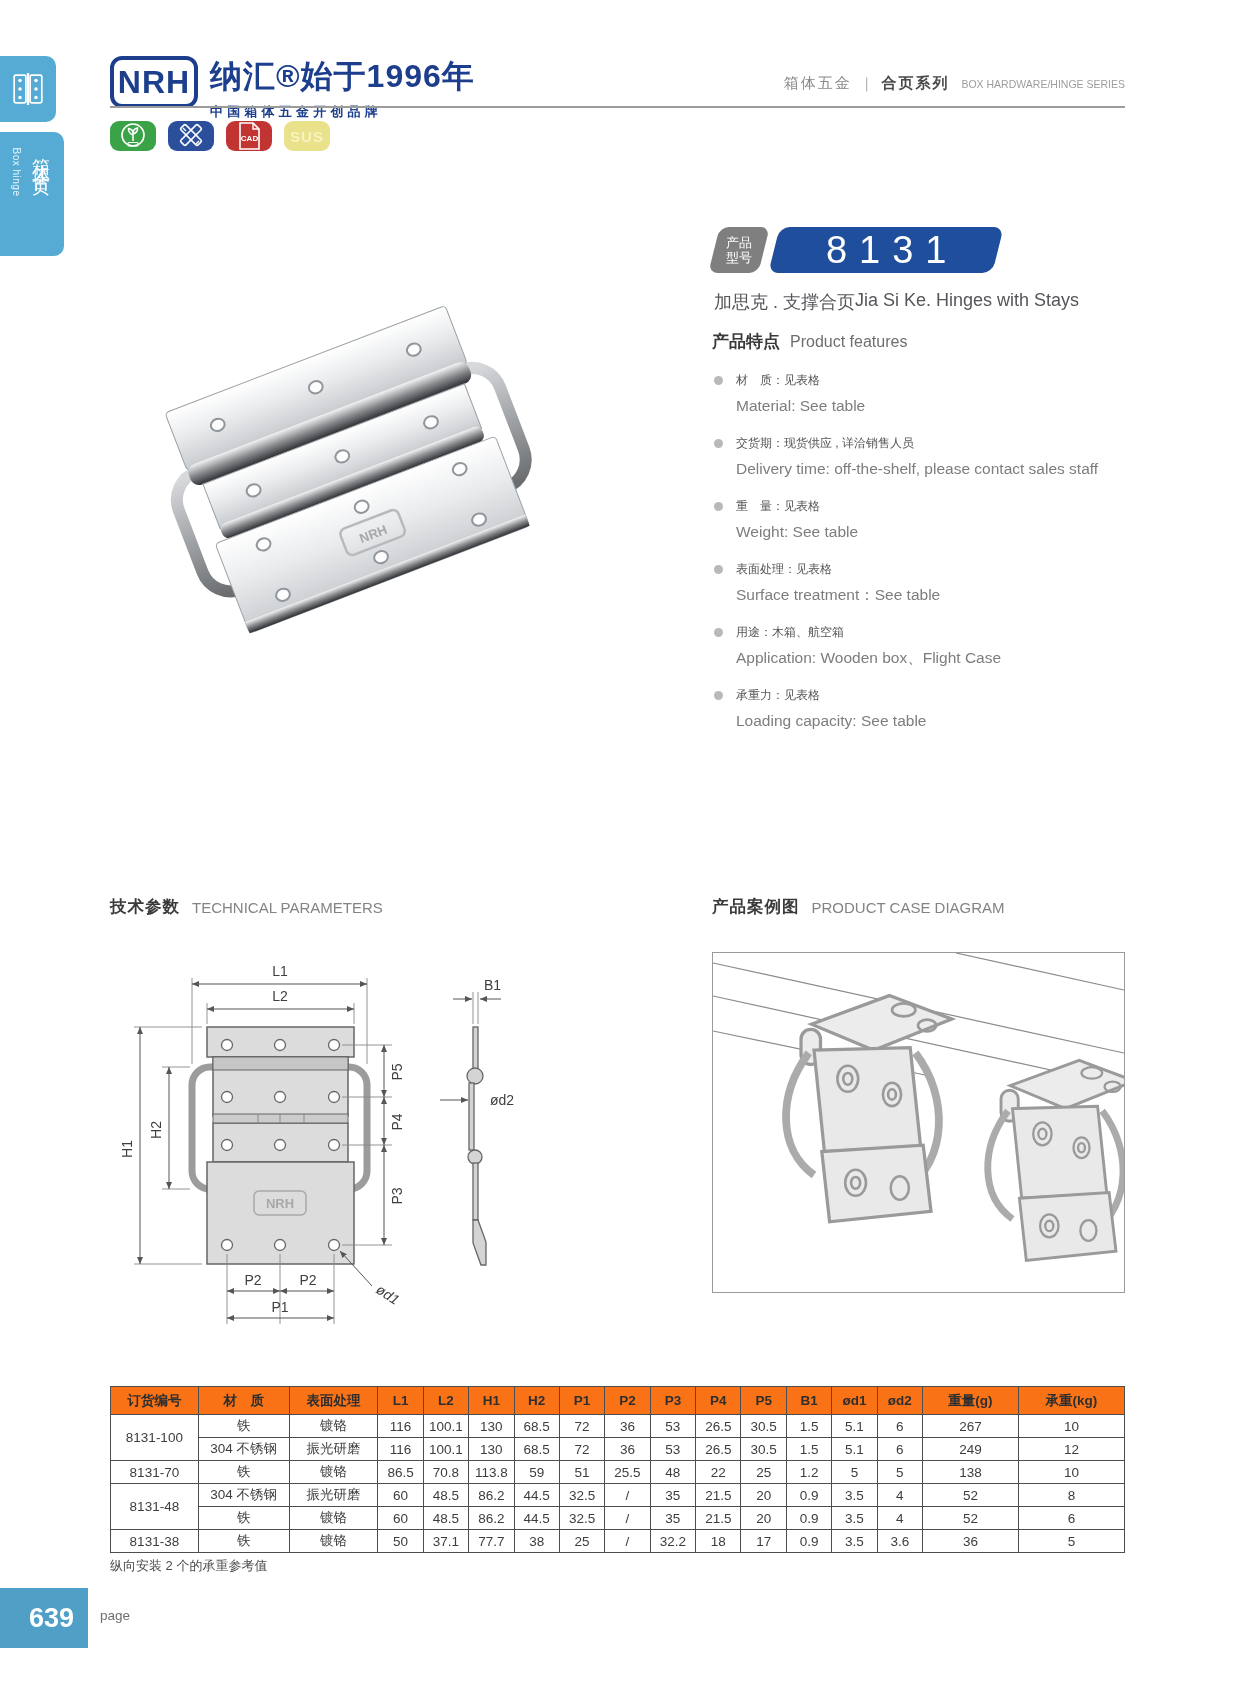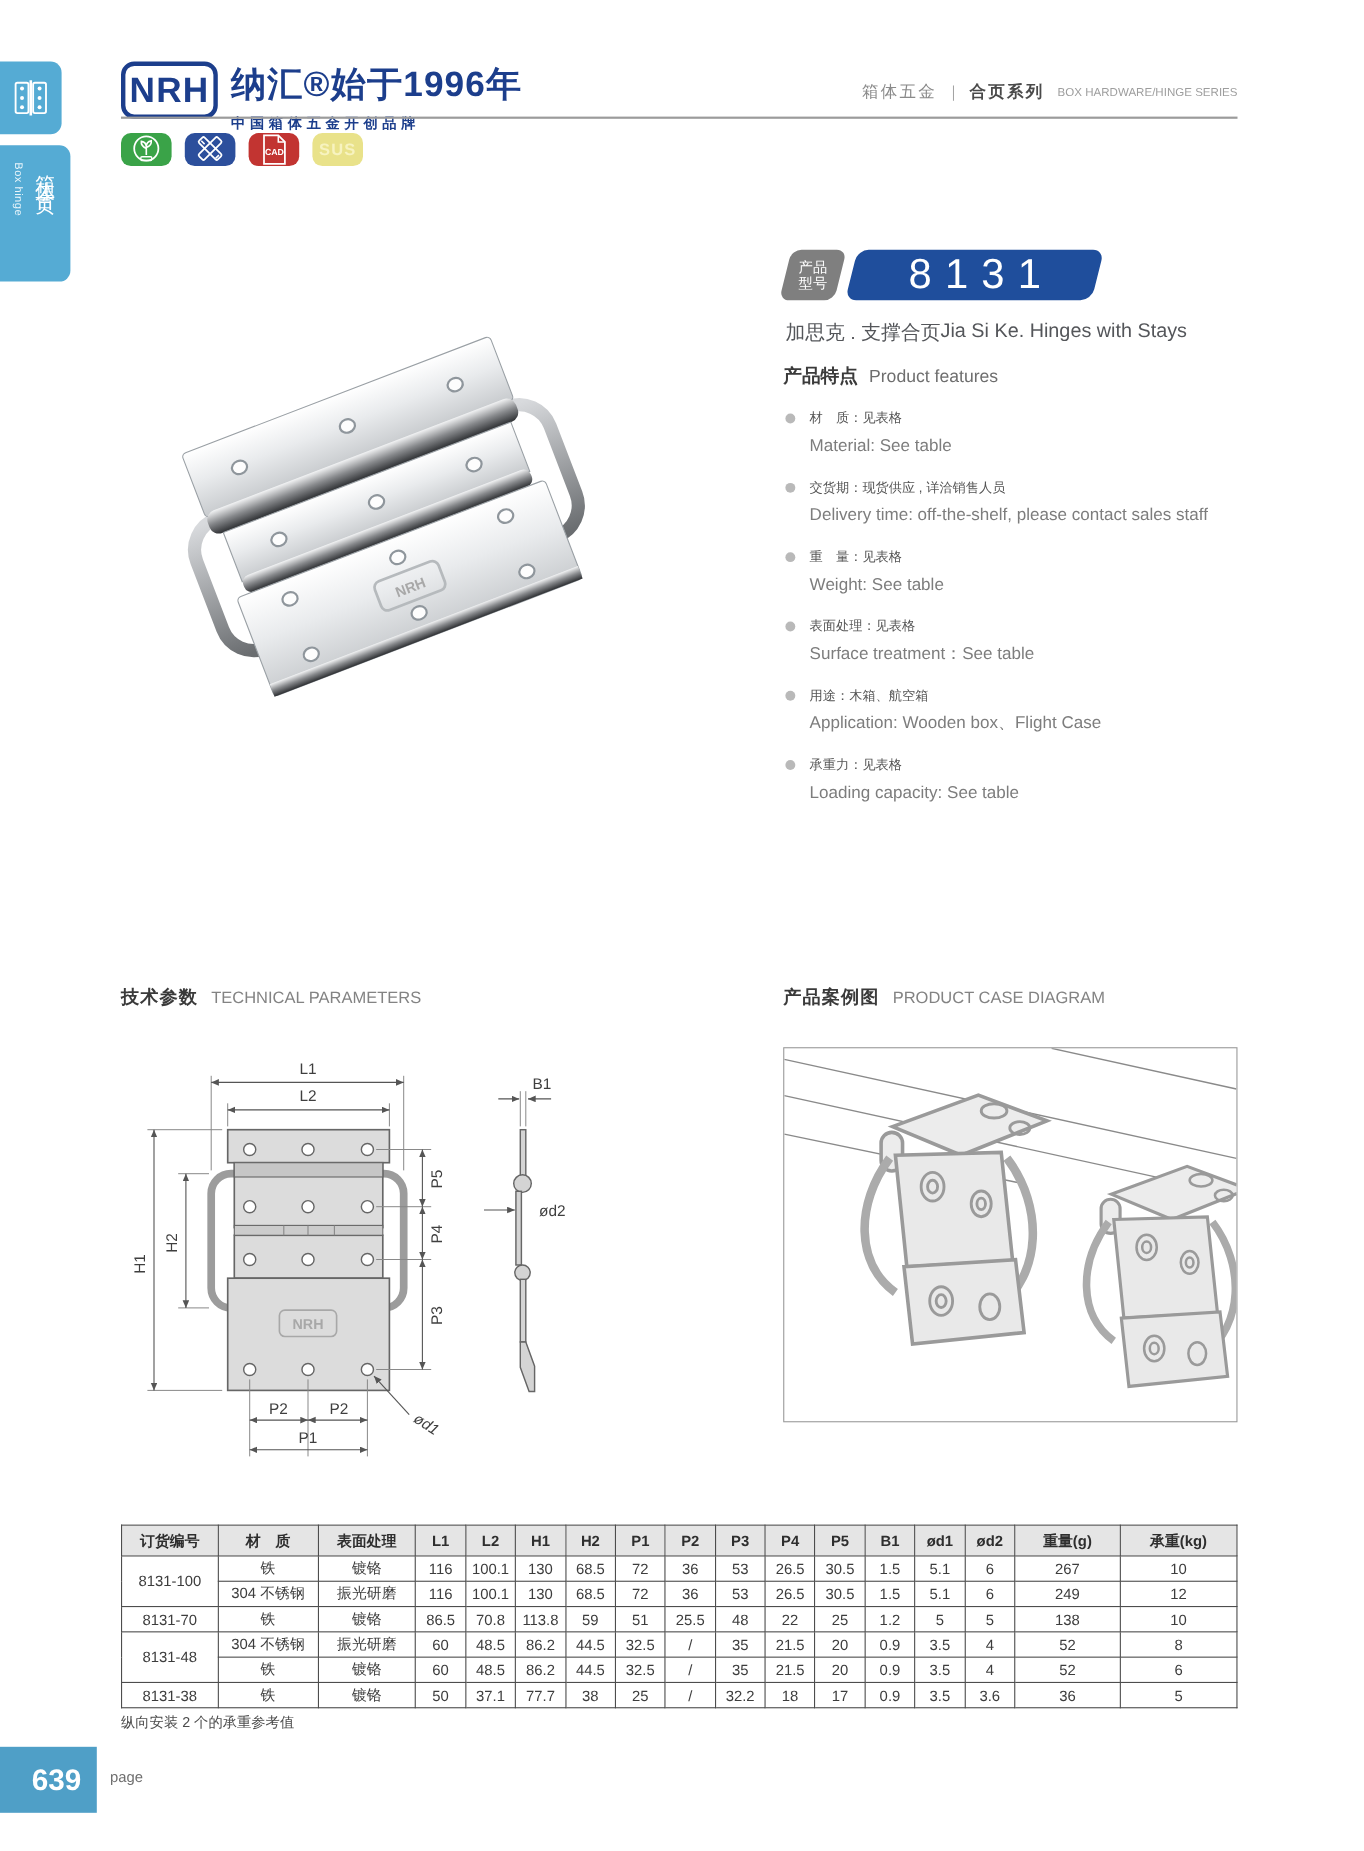--- a/index.html
+++ b/index.html
@@ -61,21 +61,21 @@
   .drawing{position:absolute;left:112px;top:944px;width:524px;height:390px}
   .case-box{position:absolute;left:712px;top:952px;width:413px;height:341px;border:1px solid #9a9a9a}
   svg{display:block}
   .dlab{font-size:14px;fill:#3f3f3f}
   .emboss-t{font-size:13px;fill:#a8a8a8;font-weight:bold}
 
   
   .spec{position:absolute;left:110px;top:1386px;width:1016px}
   .spec table{border-collapse:collapse;table-layout:fixed;width:1015px;font-size:13.5px;color:#3d3d3d}
   .spec th,.spec td{border:1px solid #4d4d4d;text-align:center;padding:0 2px;overflow:hidden}
-  .spec th{background:#e5e5e5;height:28px;color:#2e2e2e}
+  .spec th{background:#f97316;height:28px;color:#2e2e2e}
   .spec td{height:23px}
   .footnote{margin-top:4px;font-size:13px;color:#4c4c4c}
 
   
   .page-box{position:absolute;left:0;top:1588px;width:88px;height:60px;background:#4f9fc7;color:#fff;display:flex;align-items:center;justify-content:flex-end;padding-right:14px;font-size:27px;font-weight:bold}
   .page-label{position:absolute;left:100px;top:1608px;font-size:13.5px;color:#6f6f6f}
 </style>
 </head>
 <body>
 

